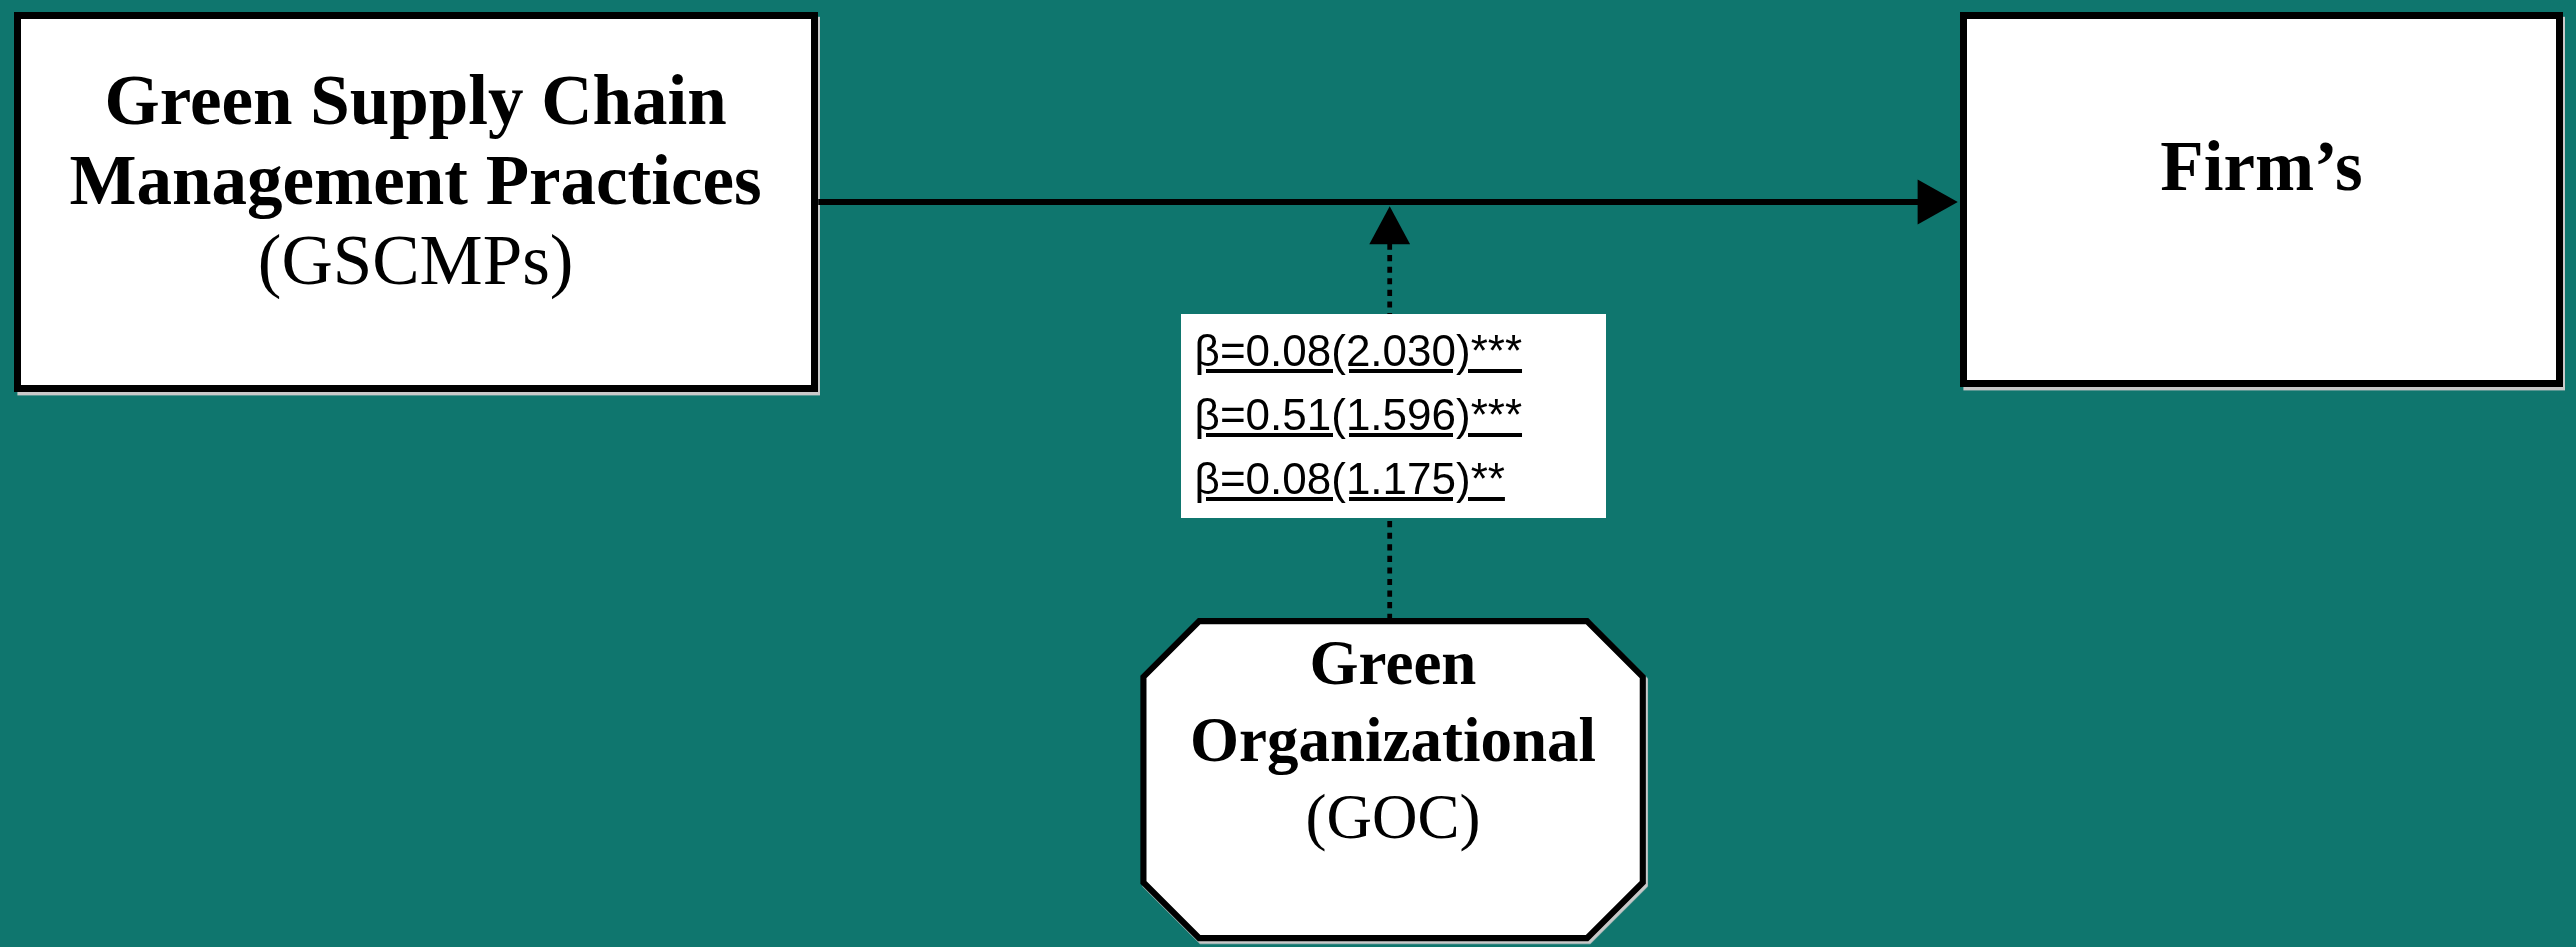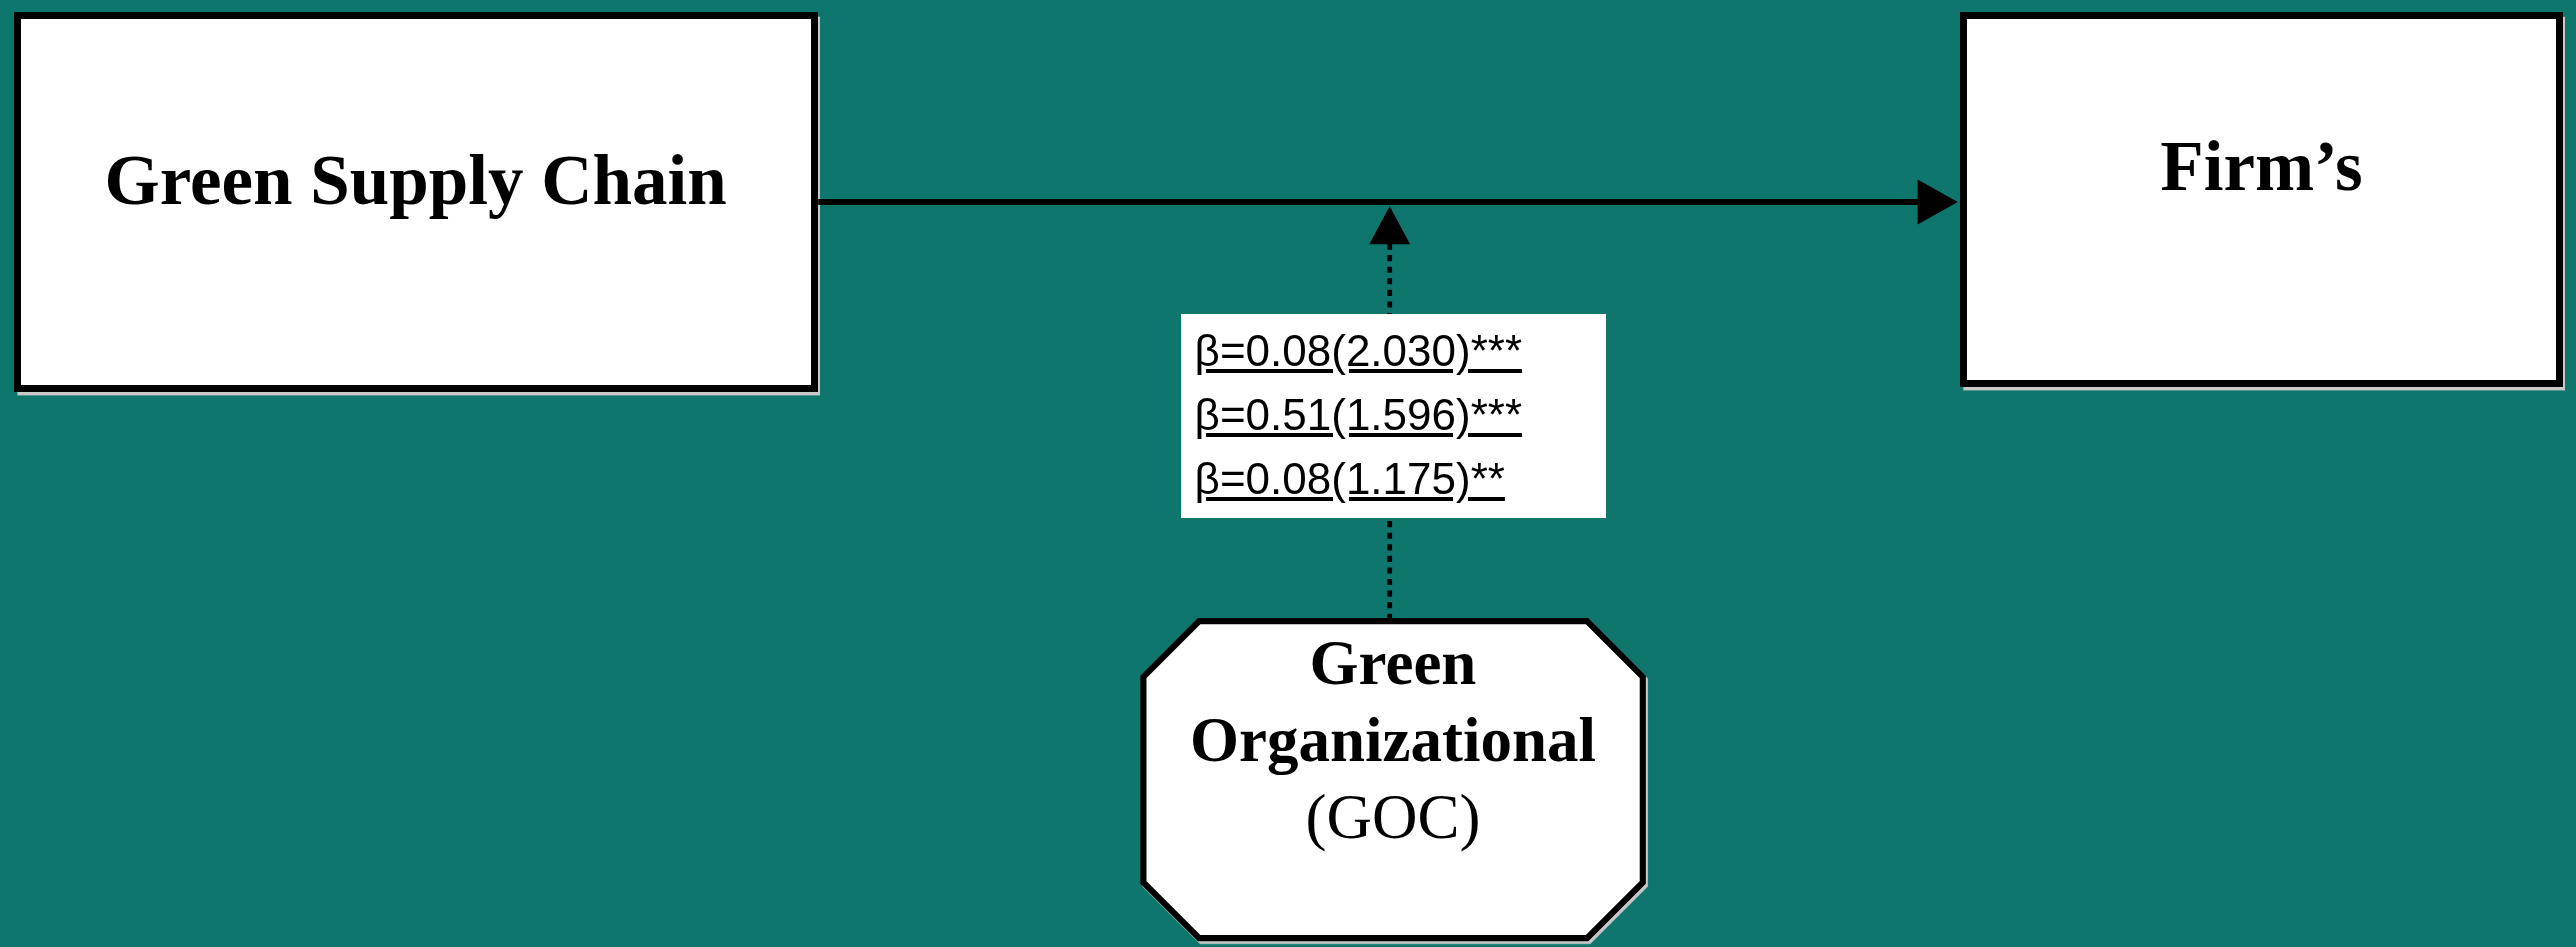--- a/index.html
+++ b/index.html
@@ -92,20 +92,22 @@
     font-weight: 400;
   }
 </style>
 </head>
 <body>
 
 <div class="canvas">
 
   <div class="construct-box box-left">
     <div>Green Supply Chain</div>
+    <div>Management Practices</div>
+    <div class="abbrev">(GSCMPs)</div>
   </div>
 
   <div class="construct-box box-right">
     <div>Firm’s</div>
   </div>
 
   <svg class="overlay-svg" viewBox="0 0 3785 1392" xmlns="http://www.w3.org/2000/svg">
 
     <line x1="1202" y1="297" x2="2822" y2="297" stroke="#000000" stroke-width="9"></line>
     <polygon points="2877,297 2818,264 2818,330" fill="#000000"></polygon>

